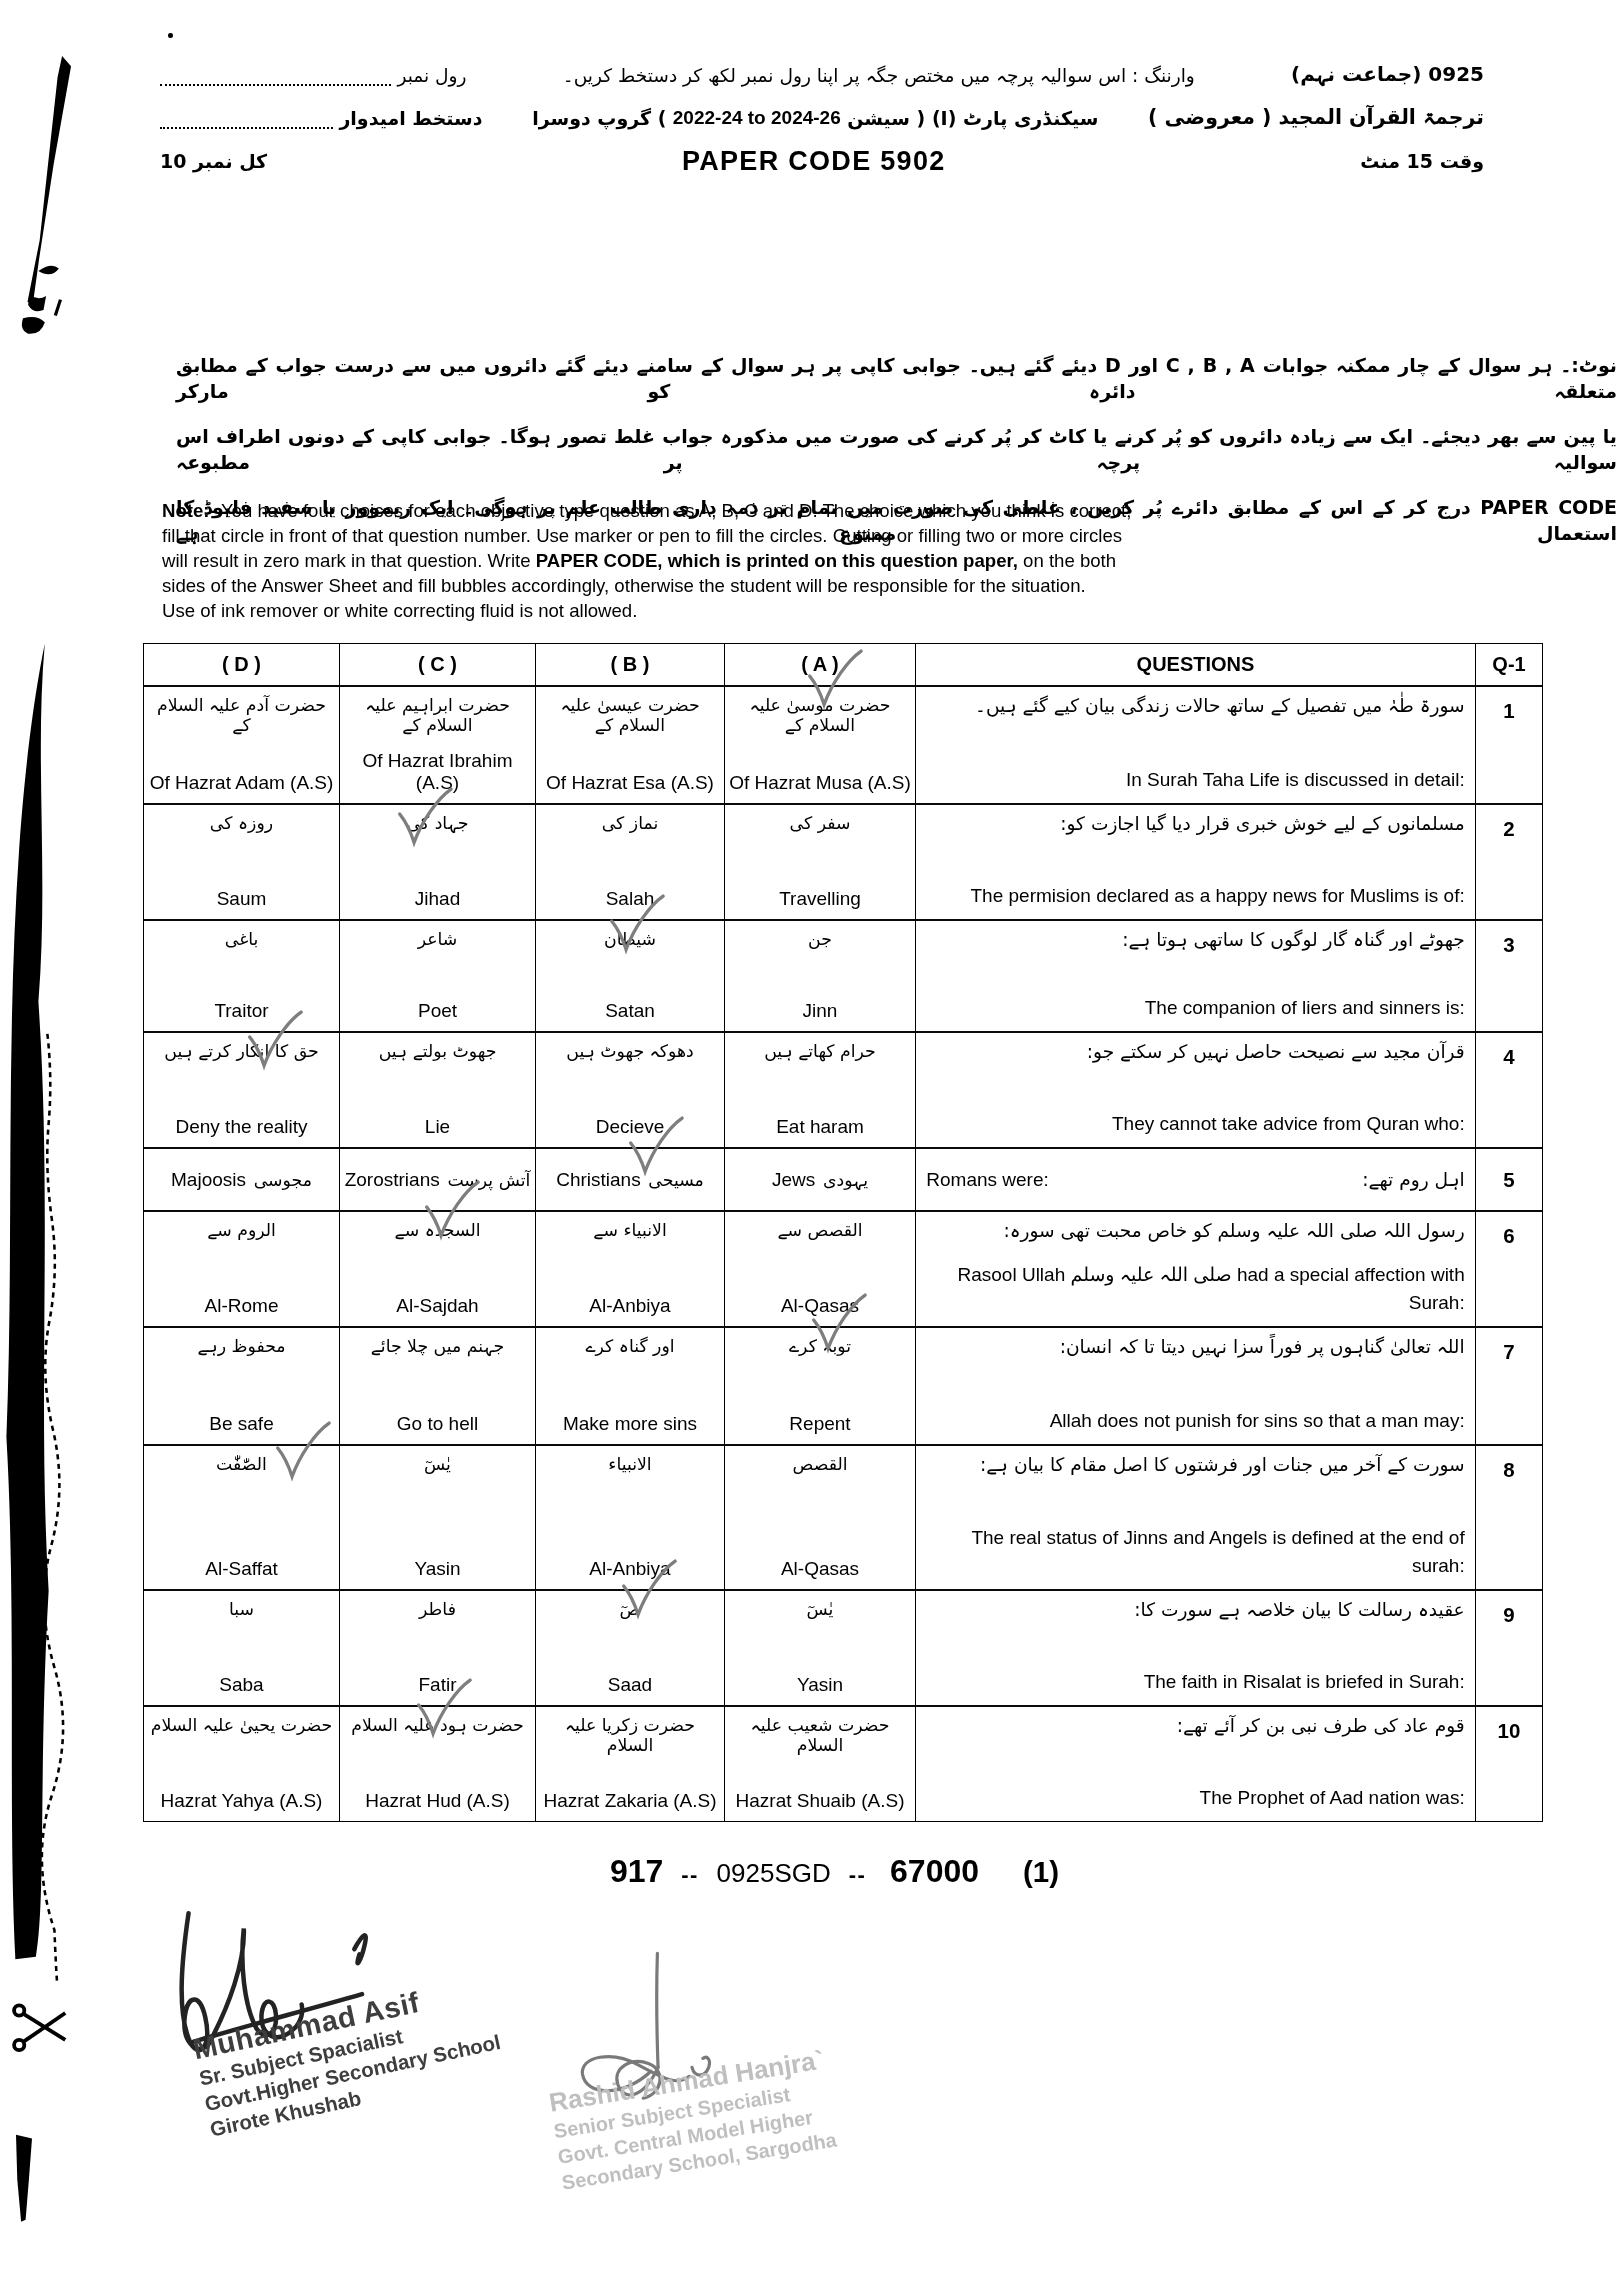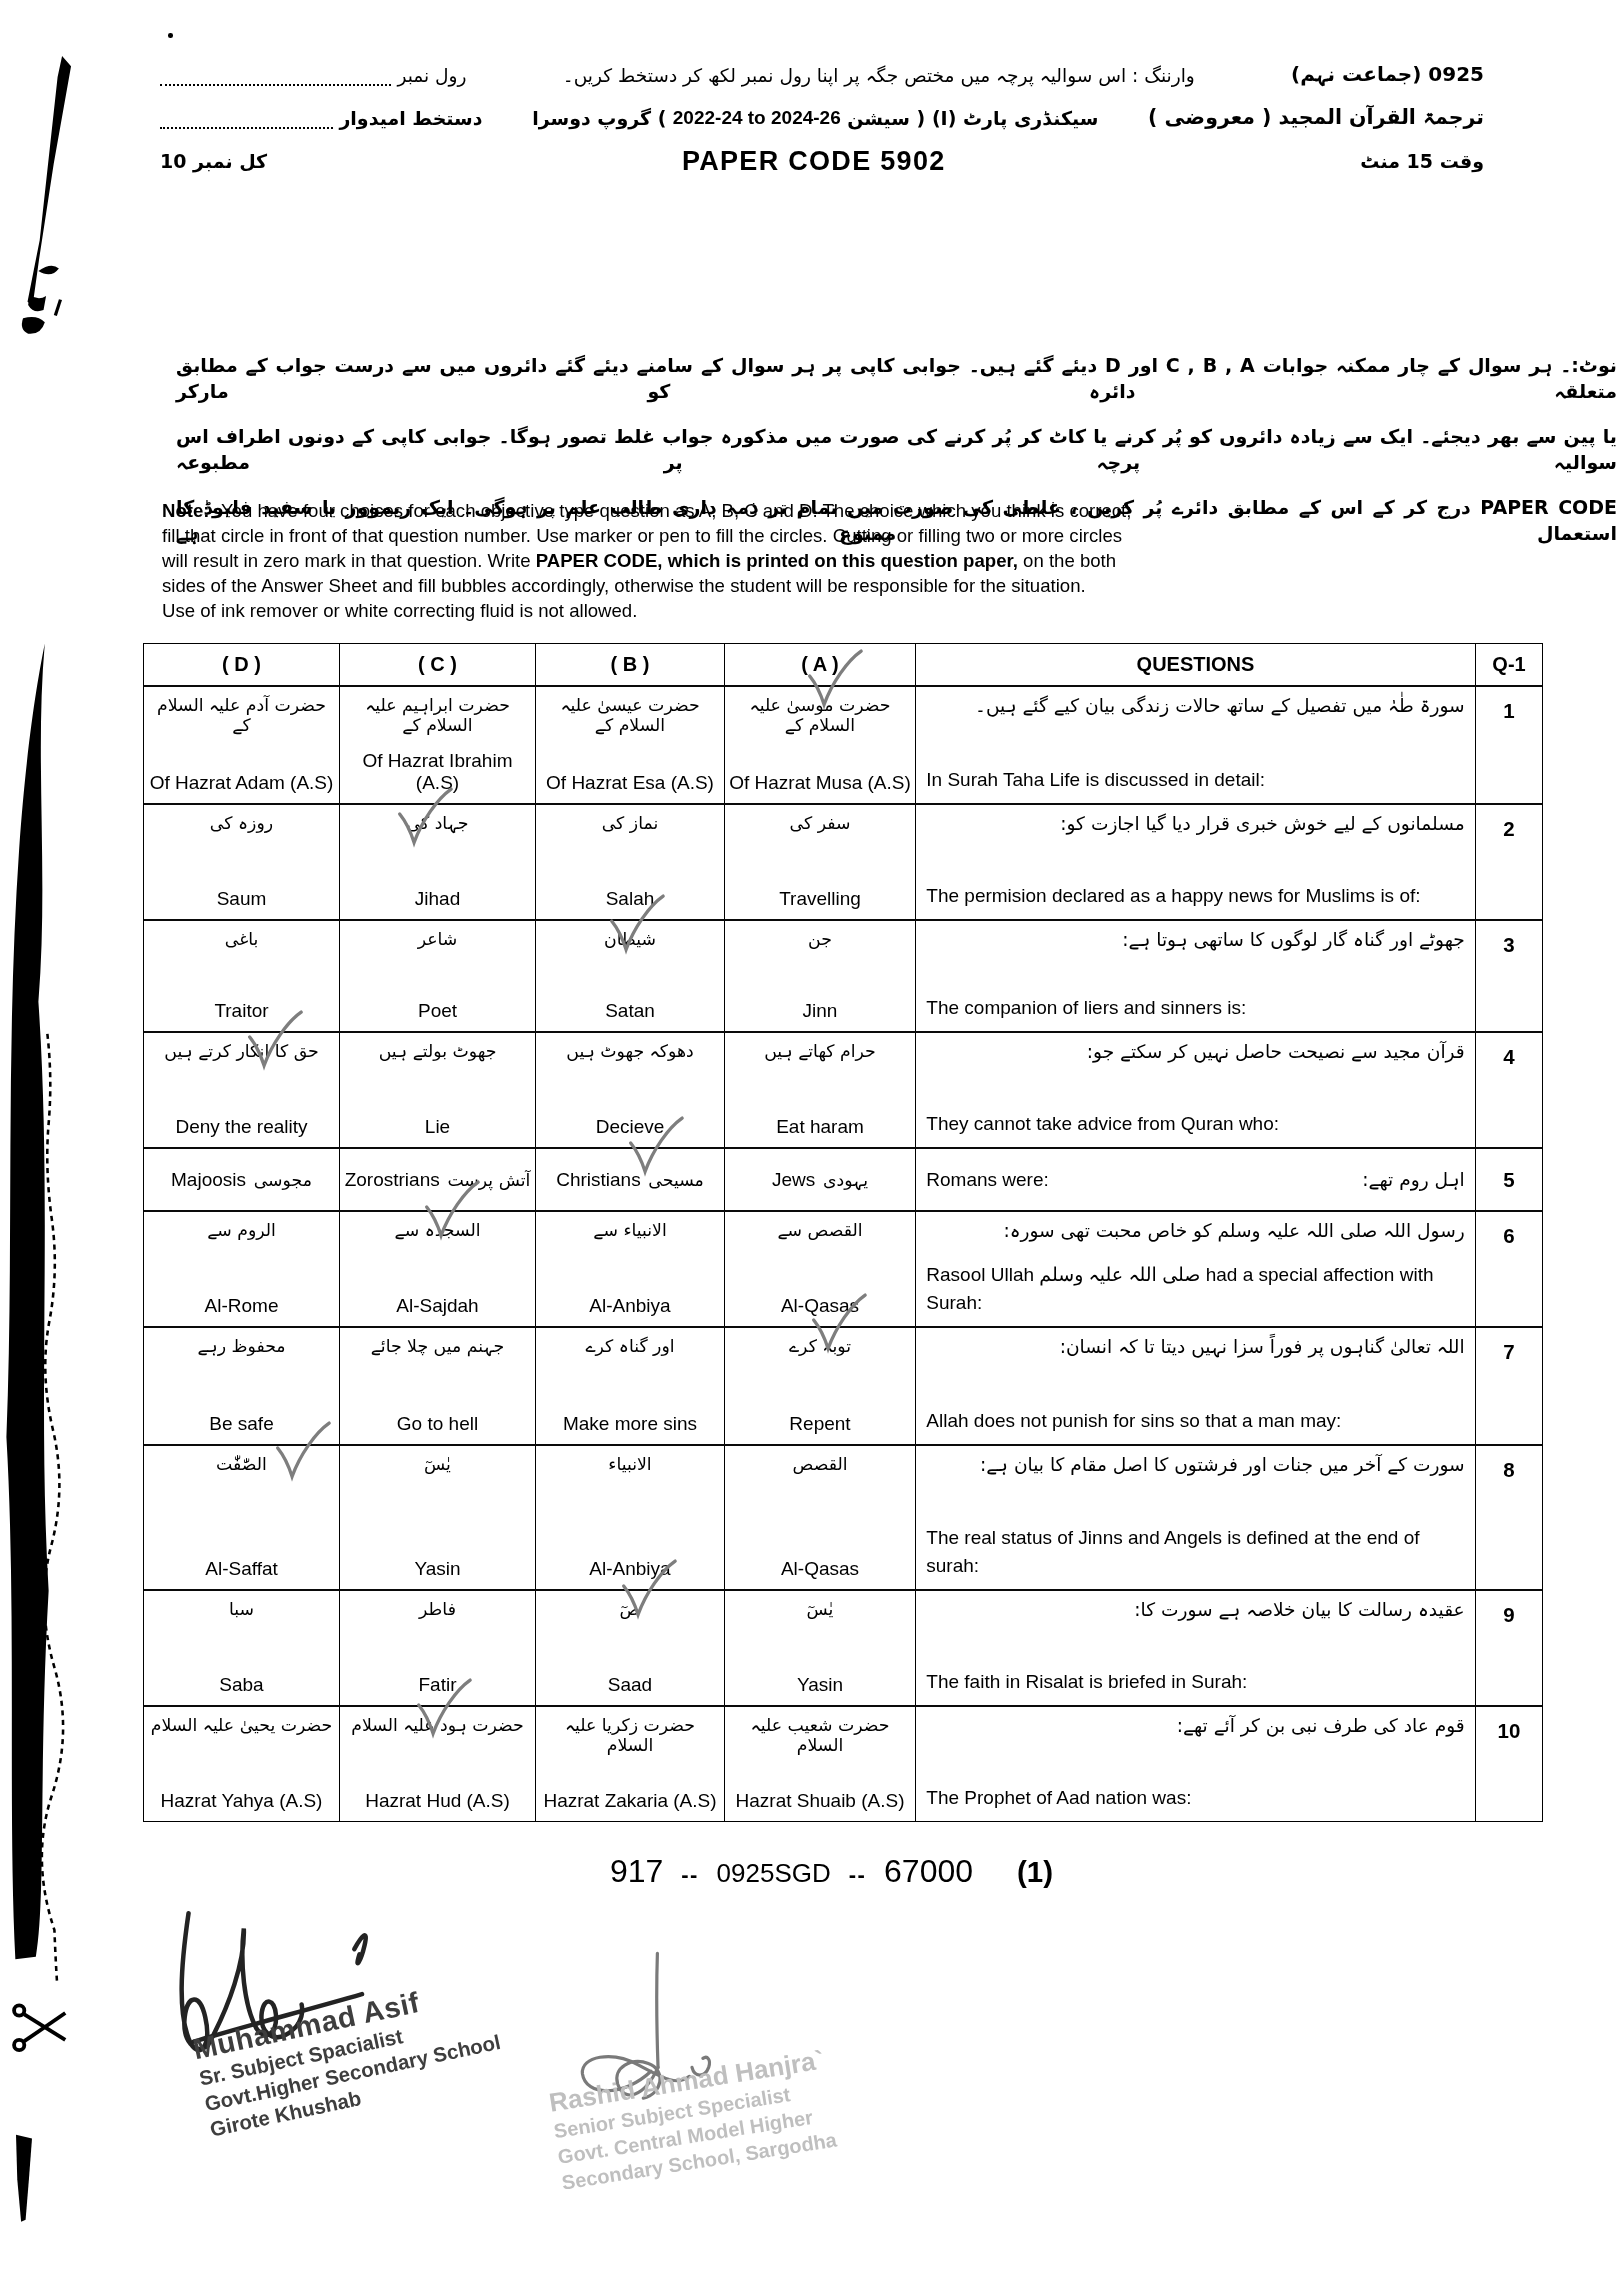--- a/index.html
+++ b/index.html
@@ -47,32 +47,32 @@
   .c-b{width:189px;}
   .c-a{width:191px;}
   .c-q{width:560px;}
   .c-n{width:67px;}
   .opt{display:flex;flex-direction:column;justify-content:space-between;align-items:center;
        padding:7.7px 3.9px 9px;text-align:center;}
   .opt-ur{font-size:17.3px;}
   .opt-en{font-size:19px;}
   .qcell{display:flex;flex-direction:column;justify-content:space-between;padding:7.7px 10.3px 9px;}
   .q-ur{font-size:18.6px;text-align:right;}
-  .q-en{font-size:19px;text-align:left;line-height:28px;}
+  .q-en{font-size:19px;text-align:right;line-height:28px;}
   .num{display:flex;justify-content:center;align-items:flex-start;padding-top:11.6px;
        font-weight:700;font-size:20.5px;}
   .trow.inline .opt{flex-direction:row-reverse;justify-content:center;align-items:center;gap:7.7px;padding:5.1px 2.6px;}
   .trow.inline .qcell{flex-direction:row-reverse;justify-content:space-between;align-items:center;padding:5.1px 10.3px;}
   .trow.inline .num{align-items:center;padding-top:0;}
   .tick{position:absolute;z-index:5;pointer-events:none;}
 
   
   .footer{position:absolute;top:1853px;left:427px;width:809px;display:flex;justify-content:center;
           align-items:baseline;gap:18px;}
-  .f-big{font-weight:400;font-size:32px;}
+  .f-big{font-weight:700;font-size:32px;margin-left:6px;}
   .f-sep{font-weight:700;font-size:22px;letter-spacing:1.3px;}
   .f-mid{font-weight:500;font-size:26px;}
   .f-page{font-weight:700;font-size:29.5px;margin-left:26px;}
 
   
   .stamp{position:absolute;transform-origin:left top;}
   .stamp1{left:190px;top:2034px;transform:rotate(-12deg);color:#3e3e3e;}
   .stamp1 .s-name{font-size:29px;font-weight:700;letter-spacing:0.6px;}
   .stamp1 .s-l{font-size:20.5px;font-weight:600;line-height:26px;}
   .stamp2{left:547px;top:2088px;transform:rotate(-9deg);color:#bfbfbf;}

